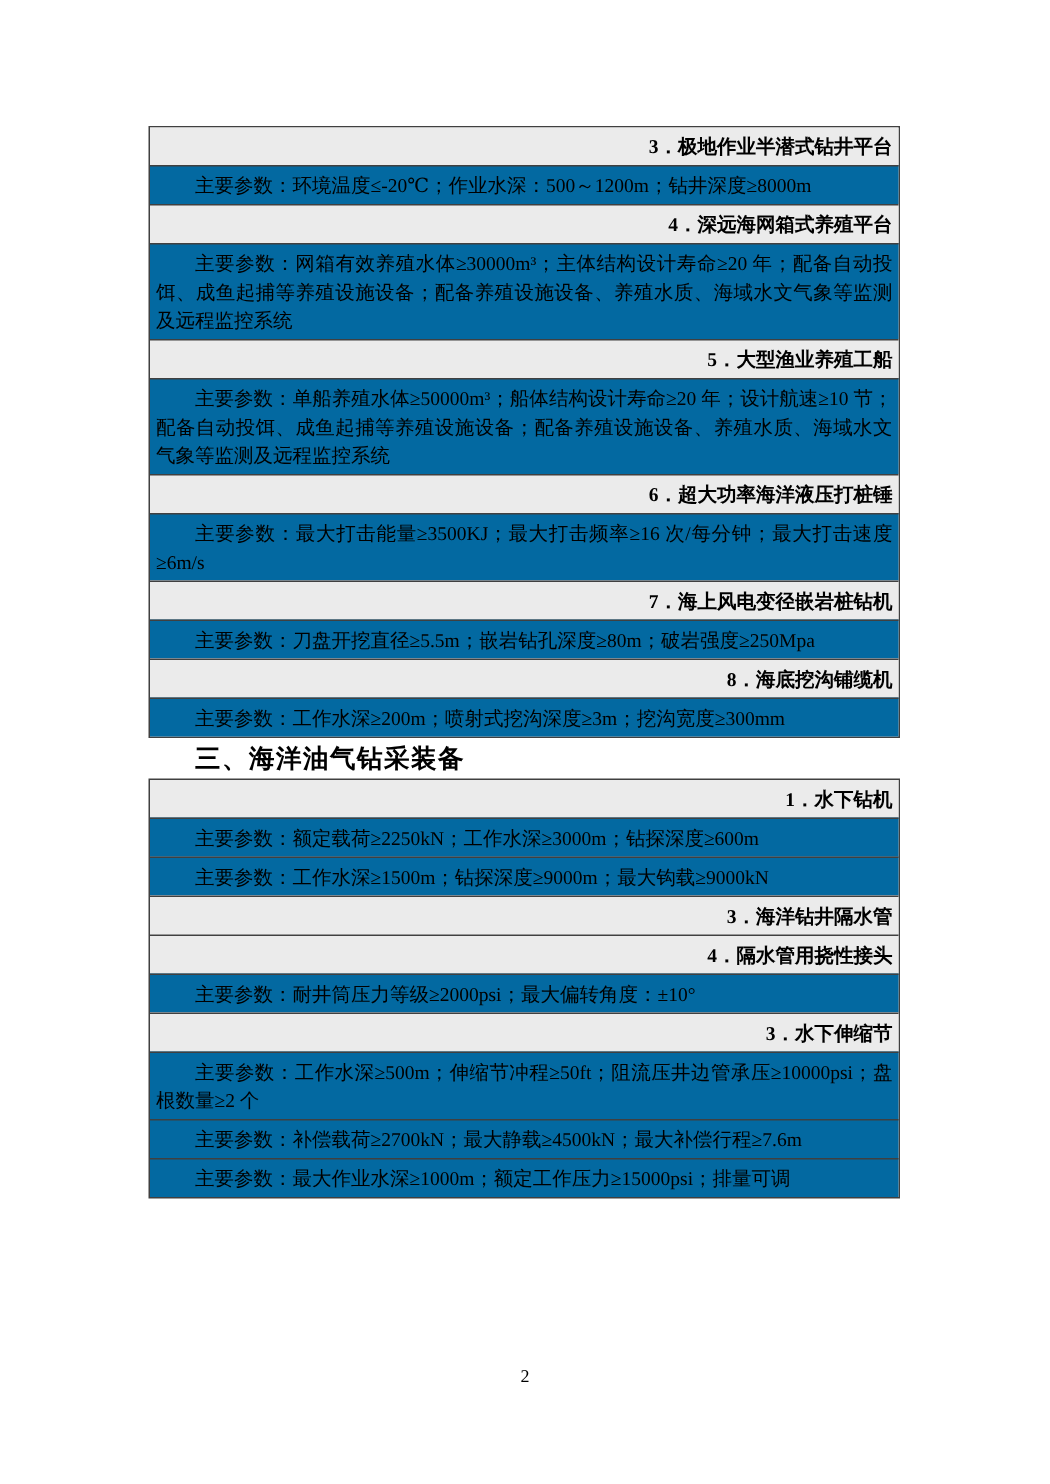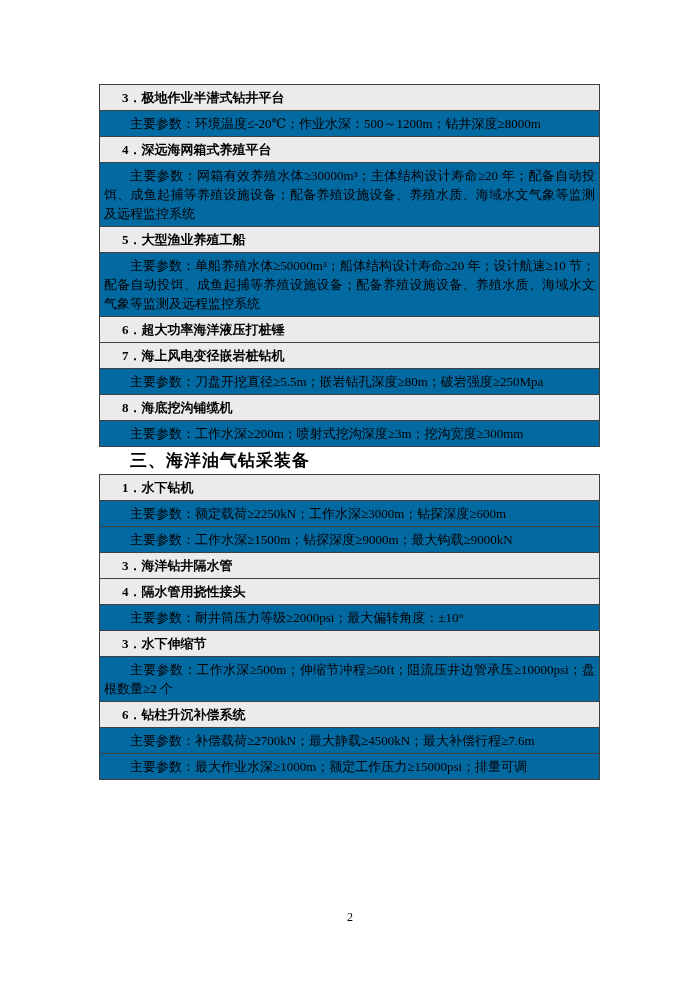--- a/index.html
+++ b/index.html
@@ -30,20 +30,21 @@
   .row {
     font-size: 13px;
     line-height: 19px;
     padding: 3px 4px;
   }
   .row + .row { border-top: 1px solid var(--table-border, #404040); }
   .row.item {
     background: var(--row-header-bg, #ebebeb);
     font-weight: bold;
     padding-left: 22px;
+    text-align: right;
   }
   .row.param {
     background: #0369a1;
     text-align: justify;
     text-indent: 26px;
   }
   .section-heading {
     height: 27px;
     display: flex;
     align-items: center;
@@ -68,38 +69,38 @@
   <div class="content">
 
     <div class="doc-table">
       <div class="row item">3．极地作业半潜式钻井平台</div>
       <div class="row param">主要参数：环境温度≤-20℃；作业水深：500～1200m；钻井深度≥8000m</div>
       <div class="row item">4．深远海网箱式养殖平台</div>
       <div class="row param">主要参数：网箱有效养殖水体≥30000m³；主体结构设计寿命≥20 年；配备自动投饵、成鱼起捕等养殖设施设备；配备养殖设施设备、养殖水质、海域水文气象等监测及远程监控系统</div>
       <div class="row item">5．大型渔业养殖工船</div>
       <div class="row param">主要参数：单船养殖水体≥50000m³；船体结构设计寿命≥20 年；设计航速≥10 节；配备自动投饵、成鱼起捕等养殖设施设备；配备养殖设施设备、养殖水质、海域水文气象等监测及远程监控系统</div>
       <div class="row item">6．超大功率海洋液压打桩锤</div>
+      <div class="row param">主要参数：最大打击能量≥3500KJ；最大打击频率≥16 次/每分钟；最大打击速度≥6m/s</div>
       <div class="row item">7．海上风电变径嵌岩桩钻机</div>
       <div class="row param">主要参数：刀盘开挖直径≥5.5m；嵌岩钻孔深度≥80m；破岩强度≥250Mpa</div>
       <div class="row item">8．海底挖沟铺缆机</div>
       <div class="row param">主要参数：工作水深≥200m；喷射式挖沟深度≥3m；挖沟宽度≥300mm</div>
     </div>
 
     <div class="section-heading">三、海洋油气钻采装备</div>
 
     <div class="doc-table">
       <div class="row item">1．水下钻机</div>
       <div class="row param">主要参数：额定载荷≥2250kN；工作水深≥3000m；钻探深度≥600m</div>
       <div class="row param">主要参数：工作水深≥1500m；钻探深度≥9000m；最大钩载≥9000kN</div>
       <div class="row item">3．海洋钻井隔水管</div>
       <div class="row item">4．隔水管用挠性接头</div>
       <div class="row param">主要参数：耐井筒压力等级≥2000psi；最大偏转角度：±10°</div>
       <div class="row item">3．水下伸缩节</div>
       <div class="row param">主要参数：工作水深≥500m；伸缩节冲程≥50ft；阻流压井边管承压≥10000psi；盘根数量≥2 个</div>
-      <div class="row item">6．钻柱升沉补偿系统</div>
       <div class="row param">主要参数：补偿载荷≥2700kN；最大静载≥4500kN；最大补偿行程≥7.6m</div>
       <div class="row param">主要参数：最大作业水深≥1000m；额定工作压力≥15000psi；排量可调</div>
     </div>
 
   </div>
 
   <div class="page-number">2</div>
 </div>
 
 </body></html>

